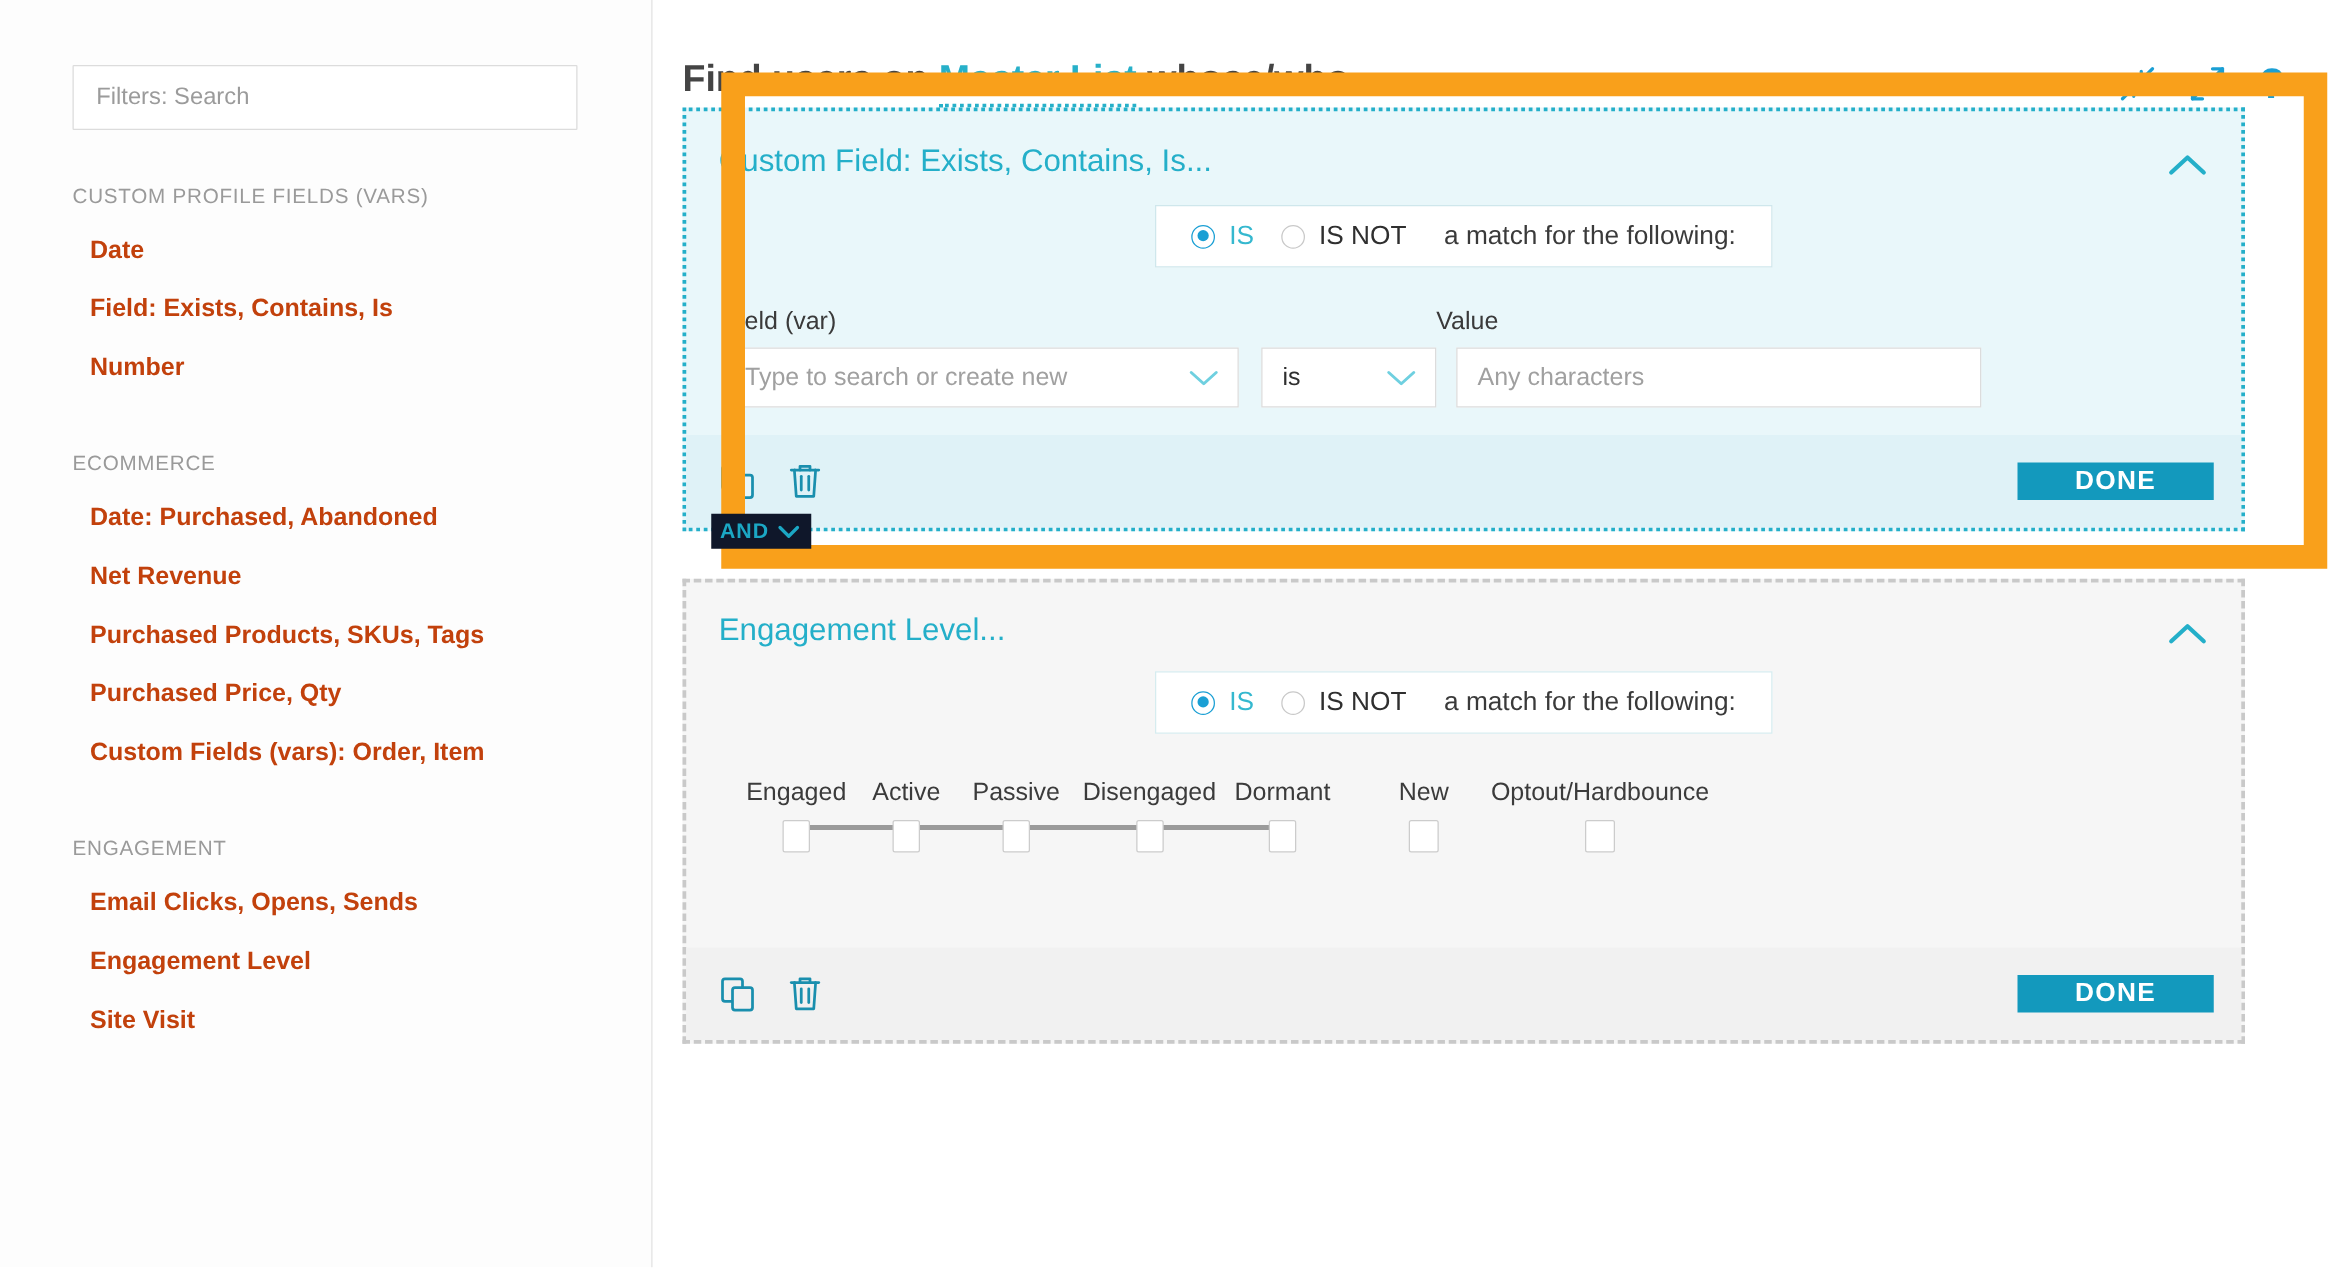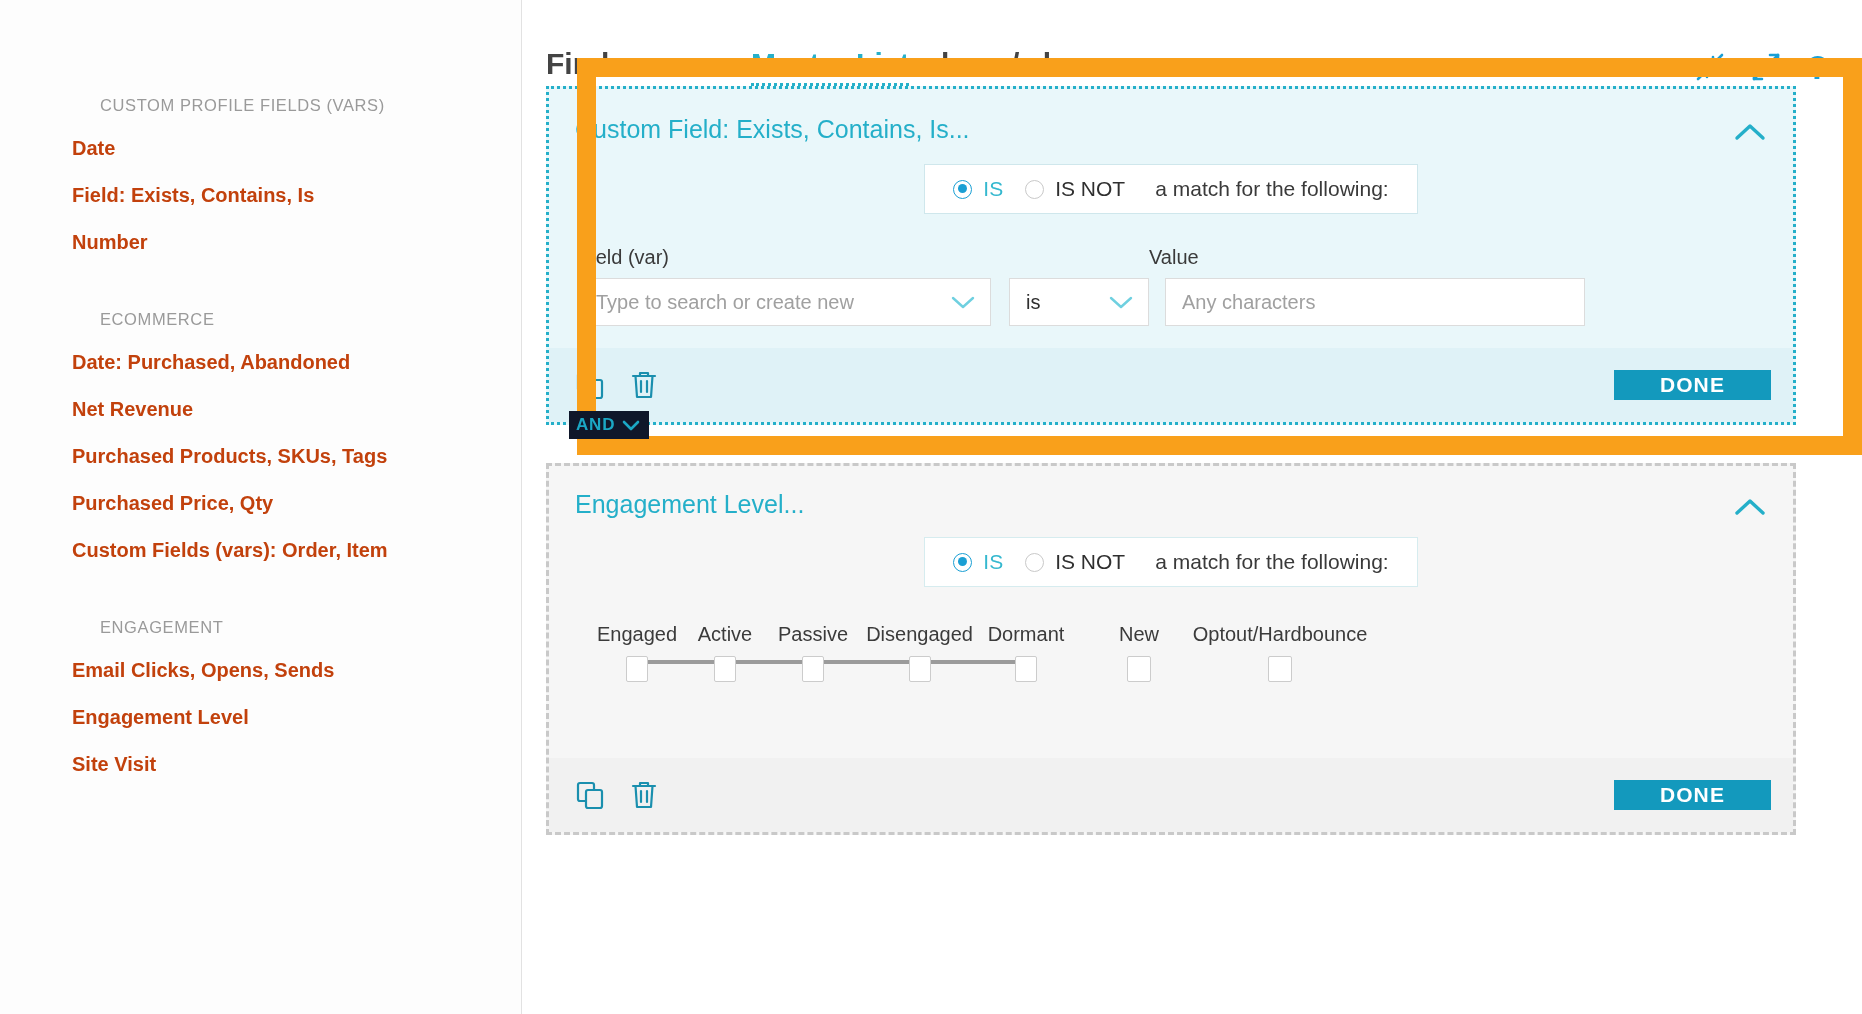--- a/index.html
+++ b/index.html
@@ -36,21 +36,20 @@
   .search-input::placeholder { color: #9b9b9b; }
 
   .group-head {
     font-size: 16.5px;
     letter-spacing: 0.6px;
     color: #9a9a9a;
     padding: 0 0 0 58px;
     margin-top: 44px;
     margin-bottom: 10px;
     text-transform: uppercase;
-    margin-left: 42px;
   }
   .nav-item {
     font-size: 20px;
     color: #c2410c;
     padding: 11px 0 11px 72px;
     cursor: pointer;
     line-height: 1.25;
     font-weight: bold;
   }
 
@@ -259,20 +258,23 @@
     cursor: pointer;
   }
   .levels-spacer { height: 54px; }
 </style>
 </head>
 <body>
 
 <div class="app">
 
   <aside class="sidebar">
+    <div class="search-wrap">
+      <input class="search-input" type="text" placeholder="Filters: Search" style="">
+    </div>
 
     <div>
       <div class="group-head">CUSTOM PROFILE FIELDS (VARS)</div>
       <div class="nav-item">Date</div>
       <div class="nav-item">Field: Exists, Contains, Is</div>
       <div class="nav-item">Number</div>
     </div>
 
     <div>
       <div class="group-head">ECOMMERCE</div>

